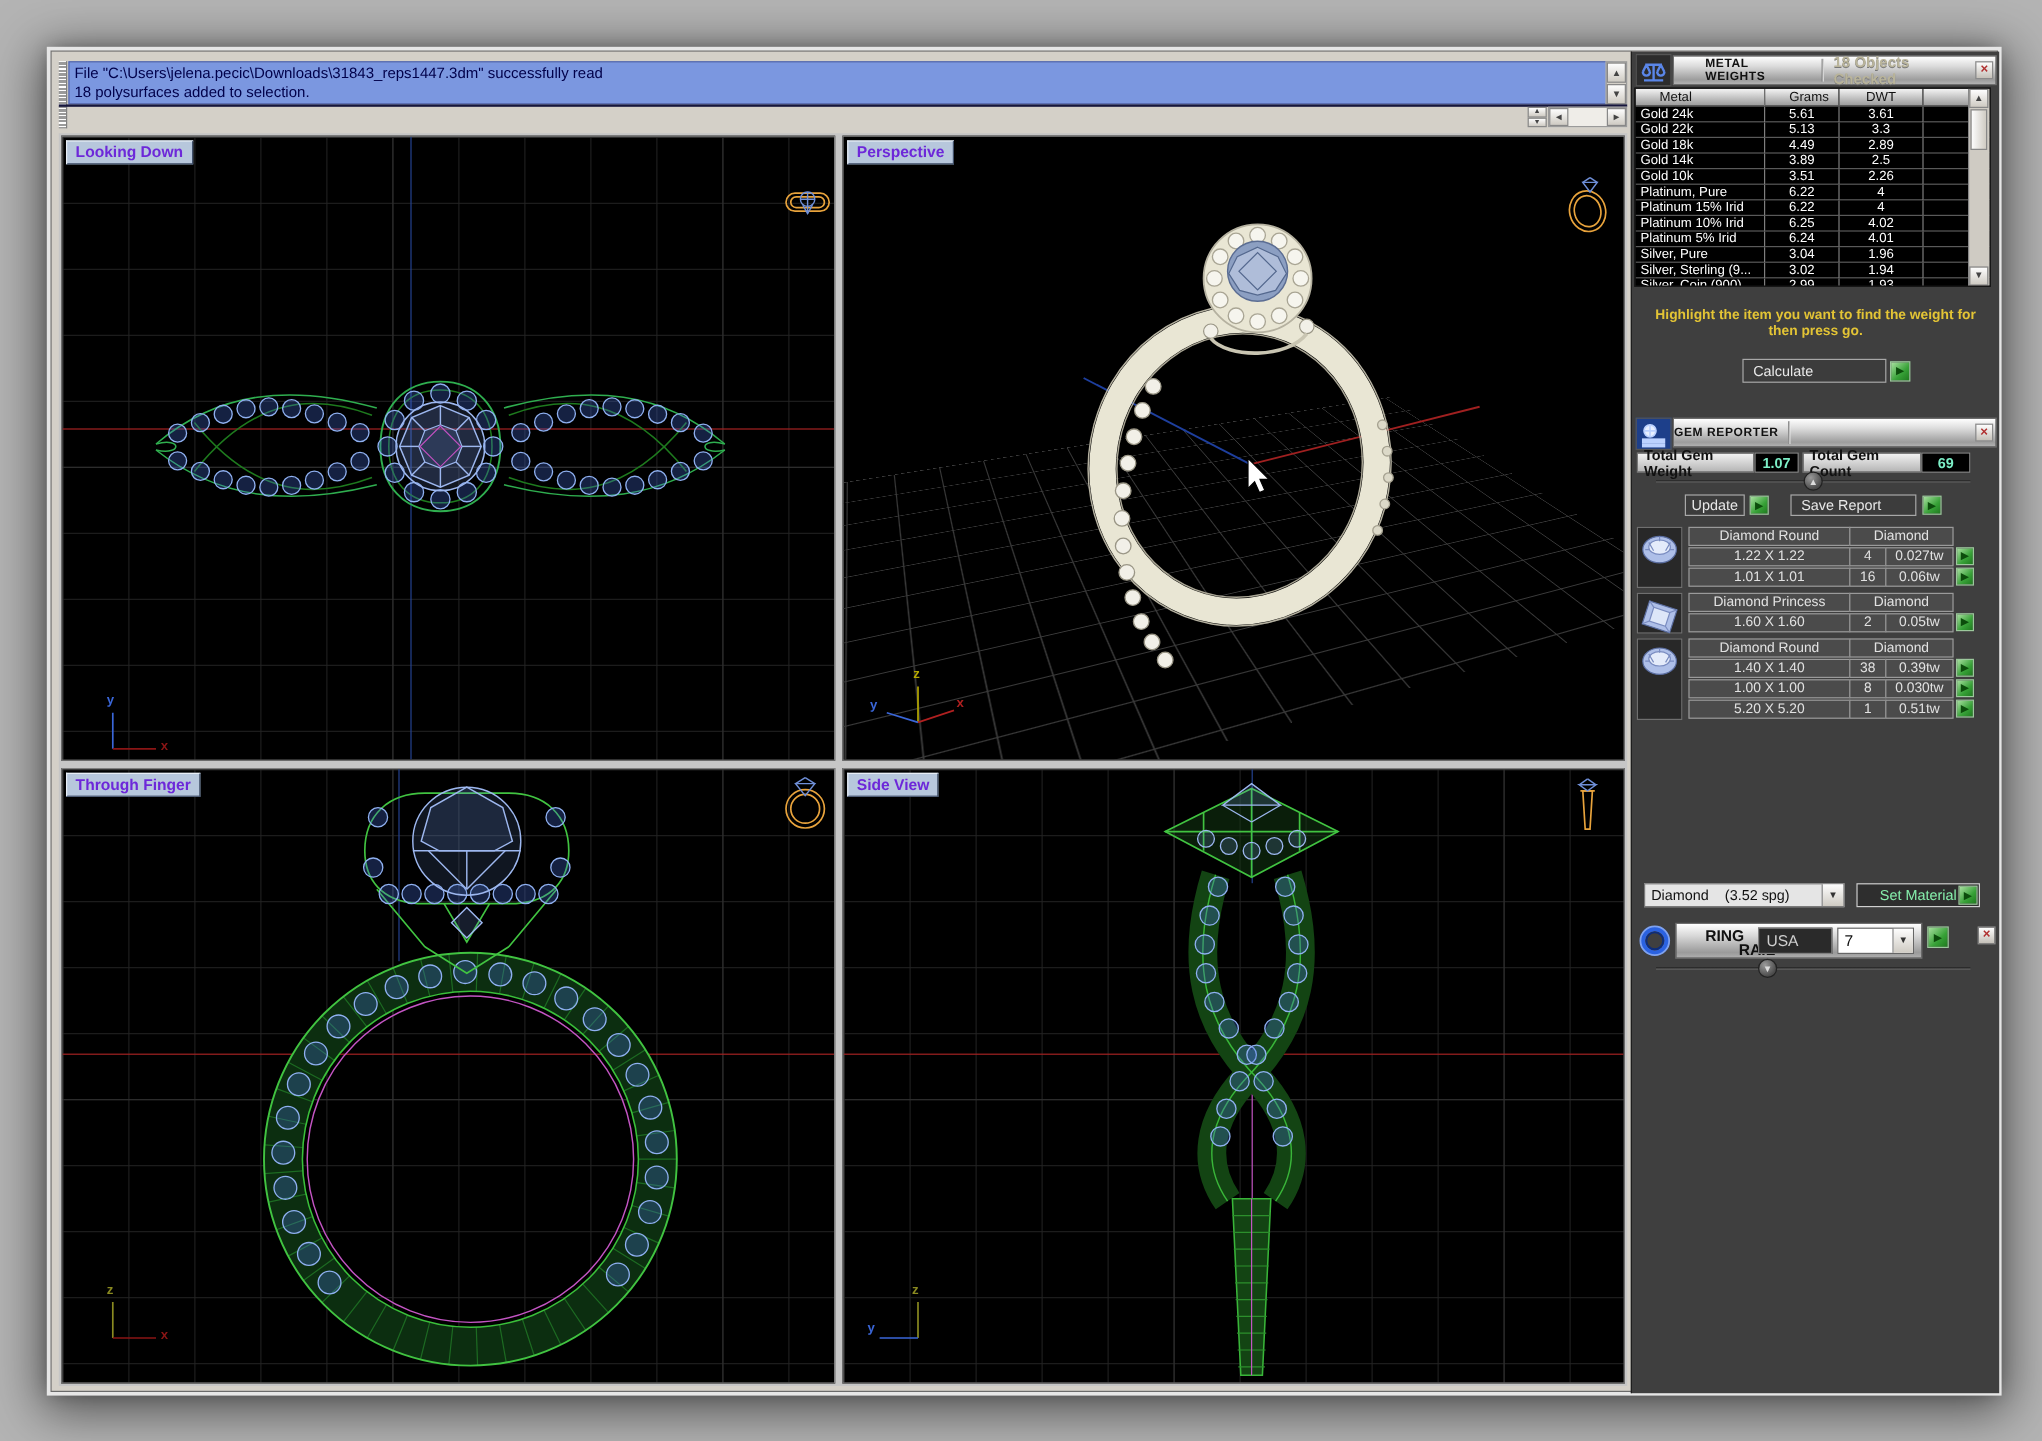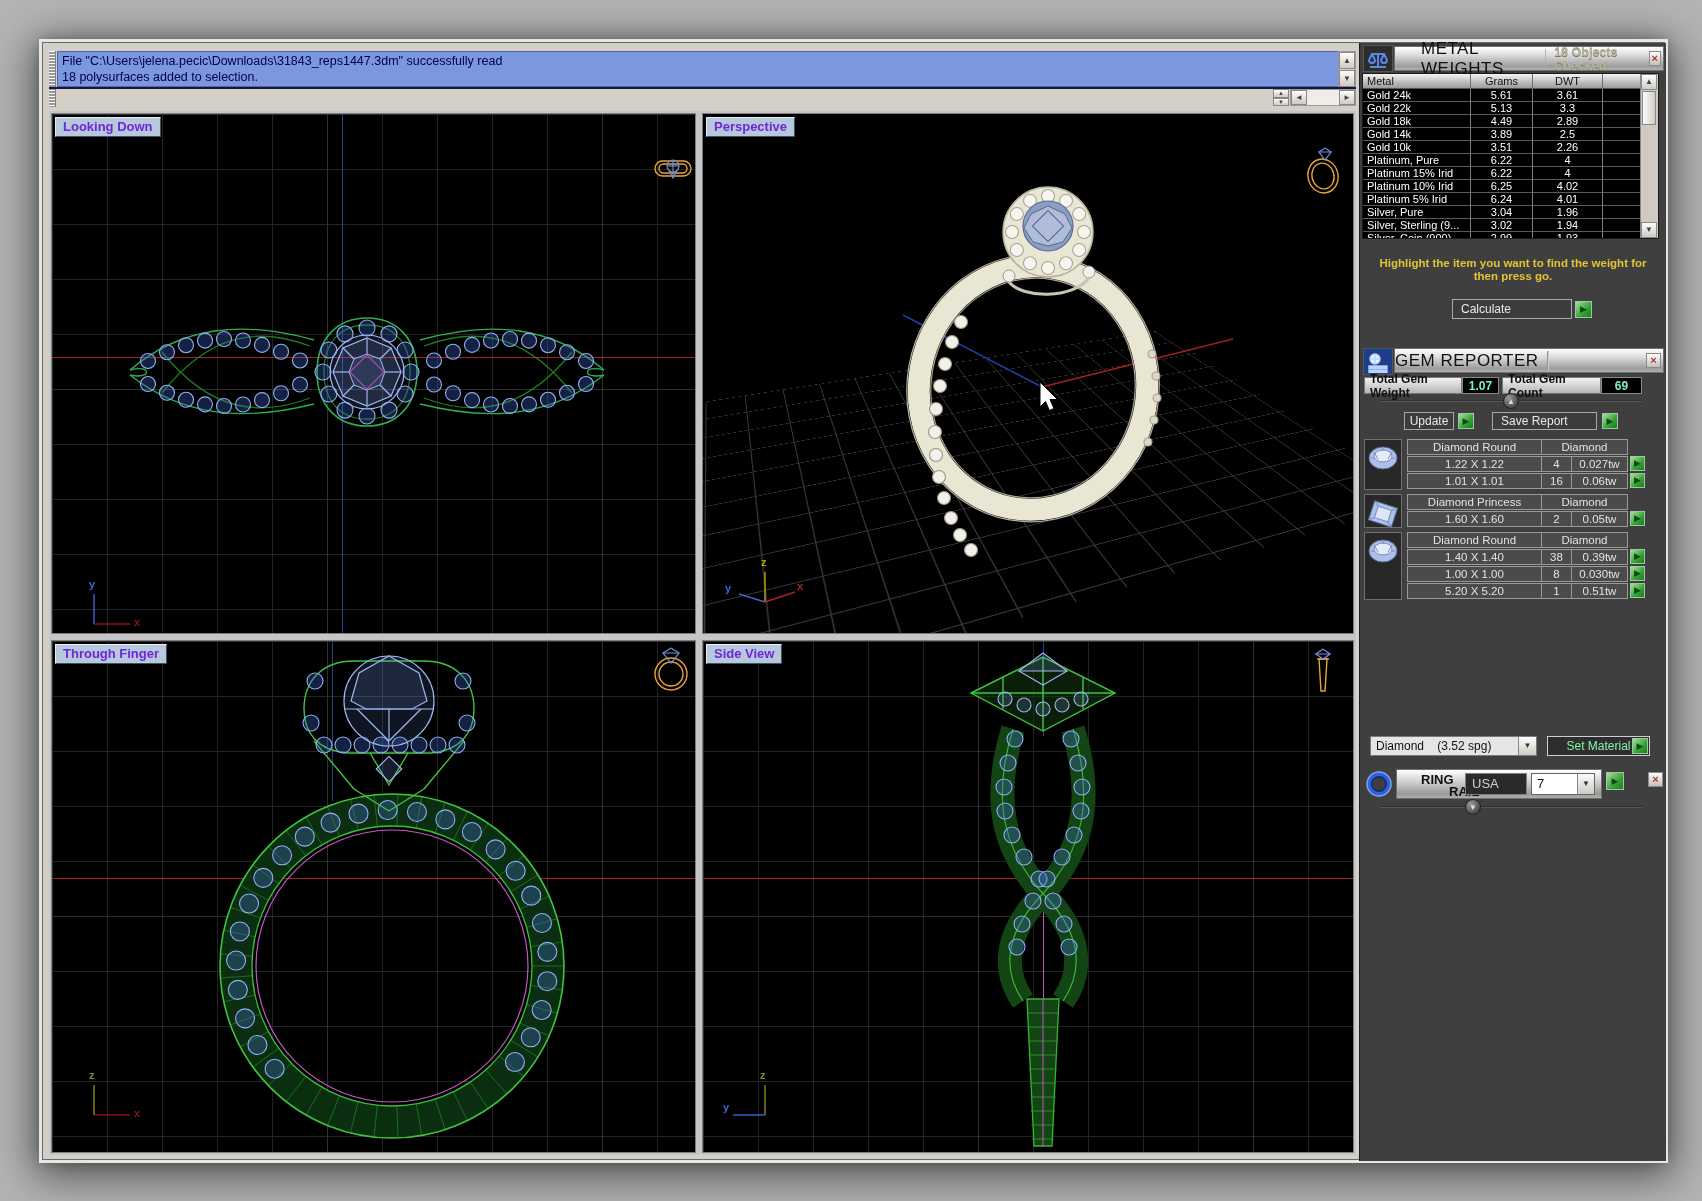--- a/index.html
+++ b/index.html
@@ -36,32 +36,32 @@
   .ringicon{position:absolute;}
   .cline{position:absolute;}
   .persp-ground{position:absolute;left:-20px;top:120px;width:640px;height:430px;
     background-image:linear-gradient(#3a3a3a 1px,transparent 1px),linear-gradient(90deg,#3a3a3a 1px,transparent 1px);
     background-size:42px 42px;transform:perspective(650px) rotateX(58deg) rotateZ(-21deg);}
   svg{display:block;}
   
   .rpanel{position:absolute;left:1316px;top:0;width:307px;height:1118px;background:#3f3f3f;border-left:1px solid #1e1e1e;}
   .t-bar{position:absolute;height:25px;background:linear-gradient(180deg,#ffffff,#dcdcdc 35%,#9c9c9c 85%,#b2b2b2);
     border:1px solid #6e6e6e;display:flex;align-items:center;}
-  .t-title{font-size:17px;font-weight:normal;color:#111;letter-spacing:.5px;}
+  .t-title{font-size:10px;font-weight:bold;color:#111;letter-spacing:.5px;}
   .t-status{font-size:12.5px;font-weight:bold;color:#b9b49a;text-shadow:0 1px 0 #777;}
   .t-sep{width:2px;height:19px;background:linear-gradient(90deg,#777,#eee);margin:0 8px;}
   .x-btn{width:15px;height:15px;background:linear-gradient(180deg,#fdfdfd,#c4c0b8);border:1px solid #8a8a8a;
     color:#b03030;font-size:11px;font-weight:bold;line-height:12px;text-align:center;}
   .paneicon{position:absolute;width:30px;height:27px;background:#2c2c2c;border:1px solid #555;display:flex;align-items:center;justify-content:center;}
   
   .mwtable{position:absolute;left:2px;top:30px;width:297px;height:166px;background:#000;border:1px solid #1a1a1a;overflow:hidden;}
   .mwhead,.mwrow{display:grid;grid-template-columns:108px 62px 70px 1fr;}
   .mwhead{height:15px;}
   .mwhead>div{background:linear-gradient(180deg,#f4f4f4,#bdbdbd 60%,#9b9b9b);border-right:1px solid #6f6f6f;border-bottom:1px solid #555;
-    color:#111;font-size:11px;line-height:14px;padding:0 4px;}
+    color:#111;font-size:11px;line-height:14px;padding:0 20px;}
   .mwhead>div.num{text-align:center;}
   .mwrow{height:13px;}
   .mwrow>div{color:#fff;font-size:11px;line-height:12px;padding:0 4px;border-right:1px solid #7e7e7e;border-bottom:1px solid #5a5a5a;
     white-space:nowrap;overflow:hidden;}
   .mwrow>div.num{text-align:center;}
   .mwvscroll{position:absolute;right:0;top:0;width:18px;height:164px;background:#cfcbc3;border-left:1px solid #888;
     display:flex;flex-direction:column;justify-content:space-between;}
   .mwthumb{width:14px;height:34px;margin:1px;background:linear-gradient(90deg,#fdfdfd,#cfcbc3);border:1px solid #888;}
   .instr{position:absolute;left:0;top:214px;width:100%;text-align:center;color:#e3c435;font-size:11.5px;font-weight:bold;line-height:13px;}
   .dkbtn{background:#3c3c3c;border:1px solid #a8a8a8;color:#e8e8e8;font-size:12px;display:flex;align-items:center;padding:0 8px;}

